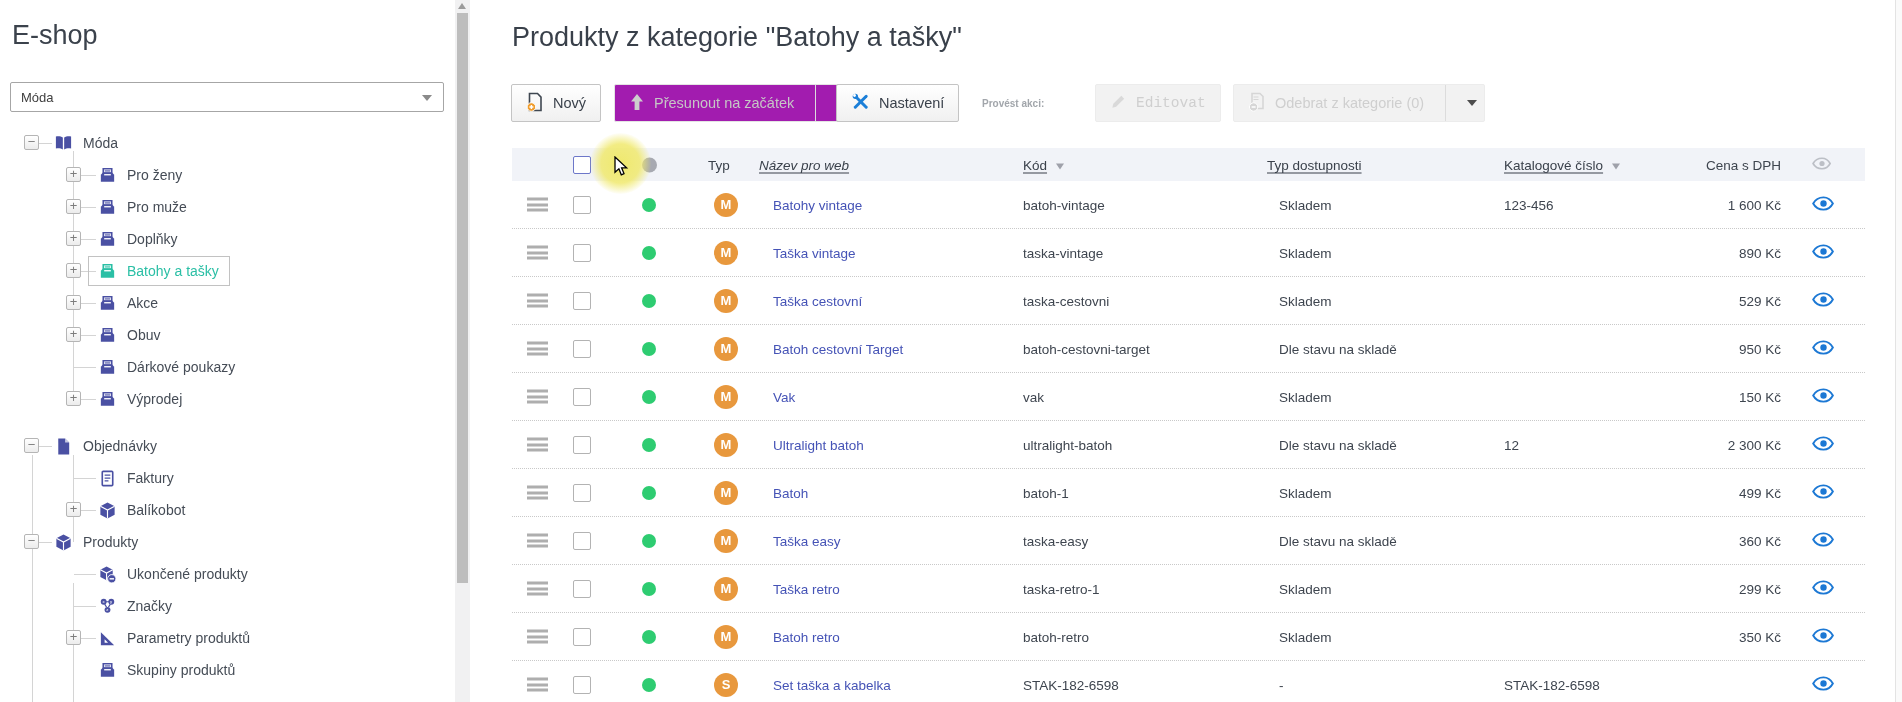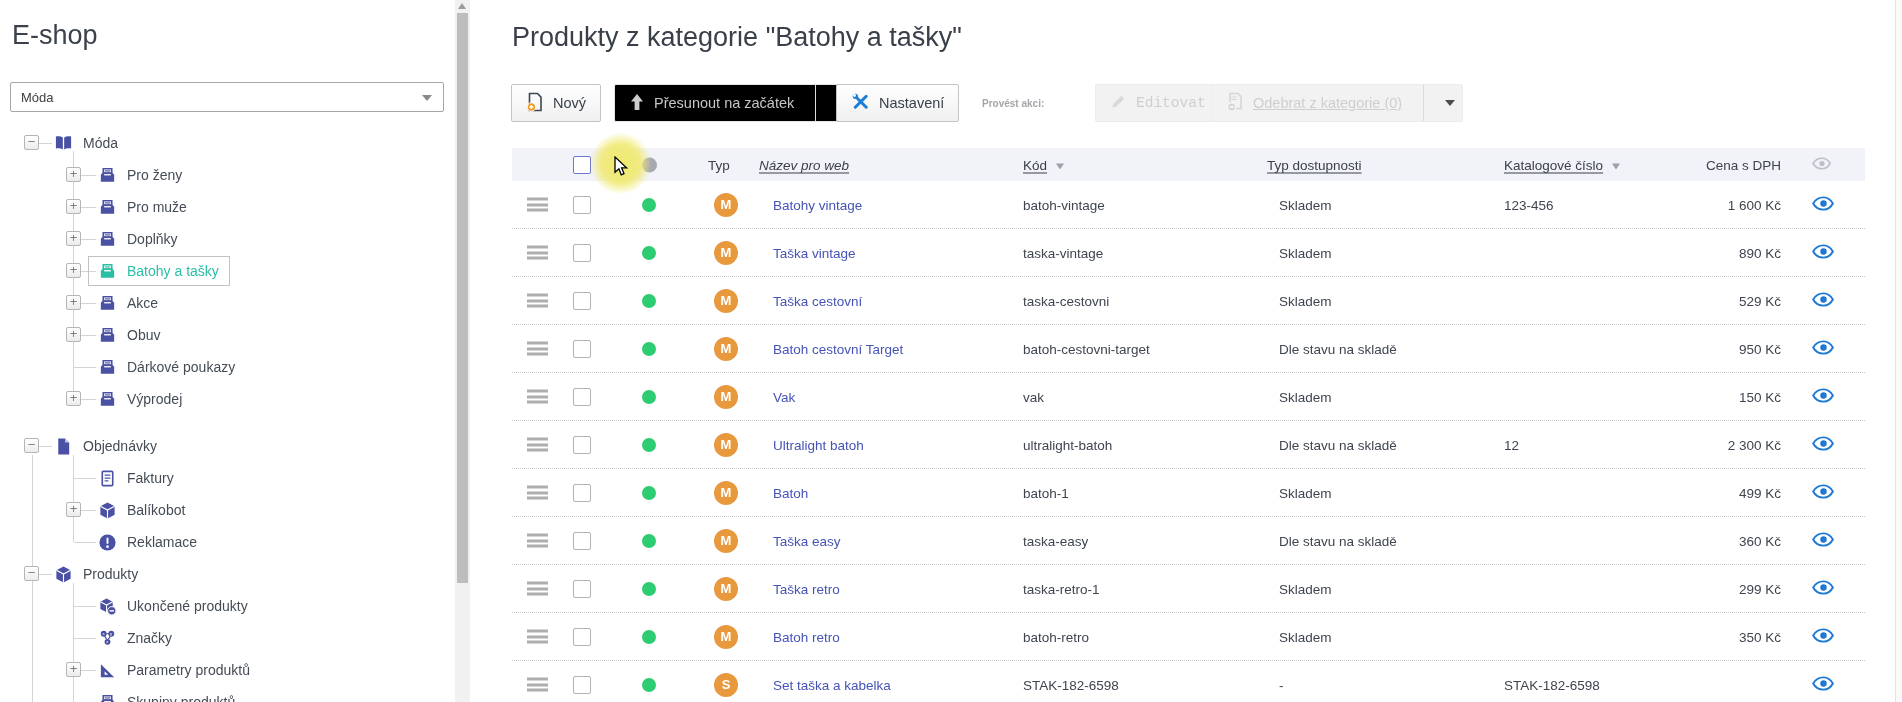--- a/index.html
+++ b/index.html
@@ -47,21 +47,21 @@
     border-left:4.5px solid transparent; border-right:4.5px solid transparent; border-bottom:6px solid #9b9b9b; }
   .side-scroll .thumb { position:absolute; left:2px; top:13px; width:11px; height:570px; background:#bdbdbd; }
 
   
   #main { position:absolute; left:470px; top:0; width:1432px; height:702px; }
   .page-title { position:absolute; left:42px; top:22px; font-size:27px; color:#39404a; white-space:nowrap; }
 
   .btn { position:absolute; top:84px; height:38px; display:inline-flex; align-items:center; gap:9px;
     padding:0 14px; font-size:14.5px; color:#3a414b; border:1px solid #c4c4c4; border-radius:2px;
     background:linear-gradient(#ffffff,#f0f0f0); cursor:pointer; white-space:nowrap; }
-  .btn.dis { background:#000000; border-color:#e4e4e4; color:#c6c6c6; cursor:default; }
+  .btn.dis { background:#a21caf; border-color:#e4e4e4; color:#c6c6c6; cursor:default; }
   .btn.flat { background:#f2f2f2; border-color:#ececec; color:#cfcfcf; }
   .seg-arrow { display:inline-flex; align-items:center; justify-content:center; align-self:stretch;
     border-left:1px solid #dcdcdc; margin-left:12px; padding-left:13px; }
   .tri-down { width:0; height:0; border-left:5px solid transparent; border-right:5px solid transparent;
     border-top:6px solid #4d4d4d; }
   .action-label { position:absolute; top:84px; height:38px; display:flex; align-items:center;
     font-size:10px; font-weight:bold; color:#a2a6ab; }
 
   
   .thead { position:absolute; left:42px; top:148px; width:1353px; height:33px; background:var(--header-bg,#f1f3f8); }
@@ -279,34 +279,20 @@
         <span class="sel-wrap">
           <span class="tree-icon">
             <svg viewBox="0 0 20 20">
               <path d="M10 1.5 17.5 5.5v9L10 18.5 2.5 14.5v-9z" fill="currentColor"></path>
               <path d="M2.5 5.5 10 9.5l7.5-4M10 9.5v9" stroke="#fff" stroke-width="1.2" fill="none"></path>
             </svg>
           </span>
           <span class="tree-label">Balíkobot</span>
         </span>
       </div>
-      <div class="tree-item lv1 no-exp">
-        <span class="stub"></span>
-
-        <span class="sel-wrap">
-          <span class="tree-icon">
-            <svg viewBox="0 0 20 20">
-              <circle cx="10" cy="10" r="8.5" fill="currentColor"></circle>
-              <rect x="9" y="4.8" width="2" height="6.8" rx="1" fill="#fff"></rect>
-              <circle cx="10" cy="14.4" r="1.4" fill="#fff"></circle>
-            </svg>
-          </span>
-          <span class="tree-label">Reklamace</span>
-        </span>
-      </div>
       <div class="tree-item lv0">
         <span class="stub"></span>
         <span class="expander">−</span>
         <span class="sel-wrap">
           <span class="tree-icon">
             <svg viewBox="0 0 20 20">
               <path d="M10 1.5 17.5 5.5v9L10 18.5 2.5 14.5v-9z" fill="currentColor"></path>
               <path d="M2.5 5.5 10 9.5l7.5-4M10 9.5v9" stroke="#fff" stroke-width="1.2" fill="none"></path>
             </svg>
           </span>
@@ -423,21 +409,21 @@
 
   <div class="btn flat" style="left:625px;font-family:Liberation Mono, monospace;">
     <span>
       <svg width="17" height="17" viewBox="0 0 18 18">
           <path d="M2.5 15.5l1-4 8.5-8.5 3 3-8.5 8.5z" fill="#d9d9d9"></path>
         </svg>
     </span>
     <span>Editovat</span>
   </div>
 
-  <div class="btn flat" style="left:741px; padding-right:0;text-decoration:underline;">
+  <div class="btn flat" style="left:763px; padding-right:0;">
     <span>
       <svg width="18" height="20" viewBox="0 0 18 20">
           <path d="M4 1.5h8l3 3V16.5H4z" fill="none" stroke="#d6d6d6" stroke-width="1.6"></path>
           <path d="M5.5 5h5M5.5 7.5h5" stroke="#d6d6d6" stroke-width="1.2"></path>
           <circle cx="5.6" cy="15" r="4.2" fill="#d6d6d6" stroke="#fff" stroke-width="1"></circle>
           <path d="M3.6 15h4" stroke="#fff" stroke-width="1.5"></path>
         </svg>
     </span>
     <span>Odebrat z kategorie (0)</span>
     <span class="seg-arrow" style="width:39px;">

